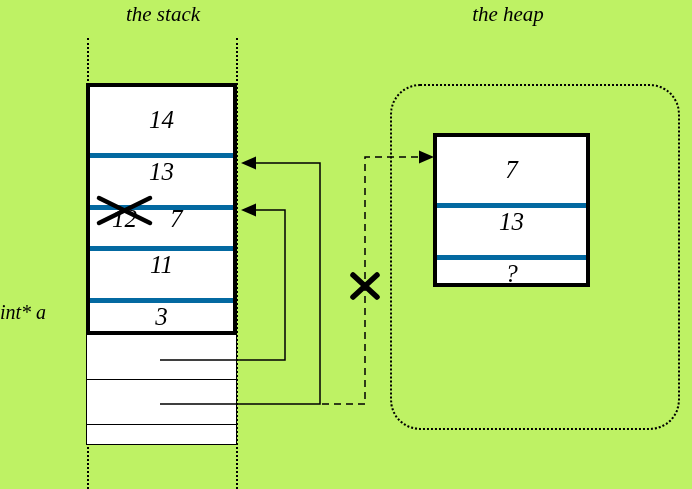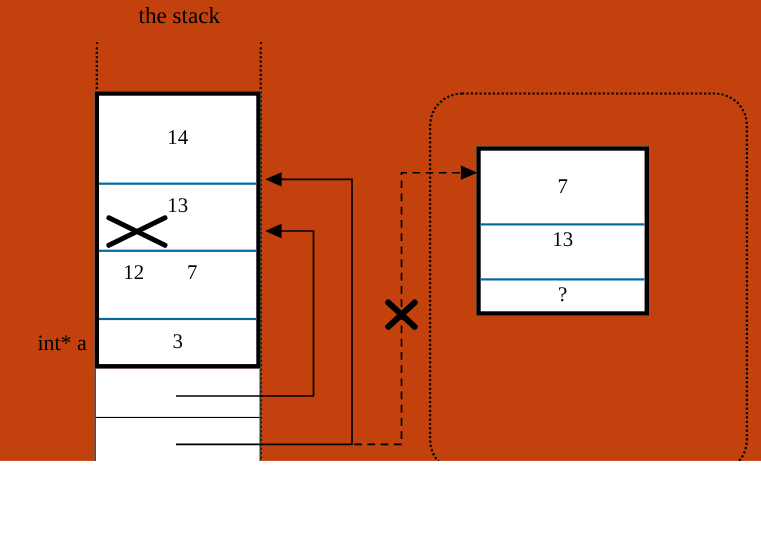--- a/index.html
+++ b/index.html
@@ -1,42 +1,42 @@
 <!DOCTYPE html>
 <html><head>
 <meta charset="utf-8">
 <style>
   * { margin:0; padding:0; box-sizing:border-box; }
   html,body { background:#ffffff; }
   body { font-family:"Liberation Serif","DejaVu Serif",serif; color:#000; }
-  .canvas { position:relative; width:692px; height:419px; background:#c2410c; overflow:hidden; }
+  .canvas { position:relative; width:692px; height:489px; background:#bef264; overflow:hidden;font-style:italic; }
 
   .title { position:absolute; top:2px; font-size:21px; text-align:center; }
   .title-stack { left:88px; width:150px; }
   .title-heap  { left:418px; width:180px; }
 
   .dotted-v { position:absolute; top:38px; height:451px; width:0; border-left:2px dotted #000; }
   .dotted-v.left  { left:87px; }
   .dotted-v.right { left:236px; }
 
   .stack-box { position:absolute; left:86px; top:83px; width:151px; height:252px;
                border:4px solid #000; background:#fff; display:flex; flex-direction:column; z-index:2; }
-  .cell { flex:1; display:flex; align-items:center; justify-content:center; font-size:19px;margin-top:19px; }
-  .stack-box .cell + .cell, .heap-box .cell + .cell { border-top:2px solid #0369a1; }
+  .cell { flex:1; display:flex; align-items:center; justify-content:center; font-size:25px;margin-top:19px; }
+  .stack-box .cell + .cell, .heap-box .cell + .cell { border-top:5px solid #0369a1; }
   .cell.special { position:relative; }
   .cell.special .old { position:absolute; left:22px; }
   .cell.special .new { position:absolute; left:80px; }
 
   .sub-rows { position:absolute; left:86px; top:335px; width:151px; height:110px;
               border-left:1px solid #000; border-right:1px solid #000; border-bottom:1px solid #000;
               background:#fff; z-index:1; }
   .sub-row { height:45px; border-bottom:1px solid #000; }
   .sub-row.partial { height:19px; border-bottom:none; }
 
-  .ptr-label { position:absolute; left:0; width:79px; text-align:right;
+  .ptr-label { position:absolute; left:0; width:79px; text-align:left;
                font-size:20px; line-height:25px; height:25px; }
   .label-a { top:300px; }
   .label-b { top:346px; }
   .label-c { top:391px; }
 
   .heap-region { position:absolute; left:390px; top:84px; width:290px; height:346px;
                  border:2px dotted #000; border-radius:30px; }
   .heap-box { position:absolute; left:433px; top:133px; width:157px; height:154px;
               border:4px solid #000; background:#fff; display:flex; flex-direction:column; }
 
@@ -46,31 +46,33 @@
   .overlay polygon { fill:#000; stroke:none; }
   .overlay g.bold-x line { stroke:#000; stroke-width:5.5; stroke-linecap:round; }
   .overlay g.big-x  line { stroke:#000; stroke-width:4.5; stroke-linecap:round; }
 </style>
 </head>
 <body>
 
 <div class="canvas">
 
   <div class="title title-stack">the stack</div>
+  <div class="title title-heap">the heap</div>
 
   <div class="dotted-v left"></div>
   <div class="dotted-v right"></div>
 
   <div class="stack-box">
     <div class="cell">14</div>
     <div class="cell">13</div>
     <div class="cell special">
       <span class="old">12</span>
       <span class="new">7</span>
     </div>
+    <div class="cell">11</div>
     <div class="cell">3</div>
   </div>
 
   <div class="sub-rows">
     <div class="sub-row"></div>
     <div class="sub-row"></div>
     <div class="sub-row partial"></div>
   </div>
 
   <div class="ptr-label label-a">int* a</div>

